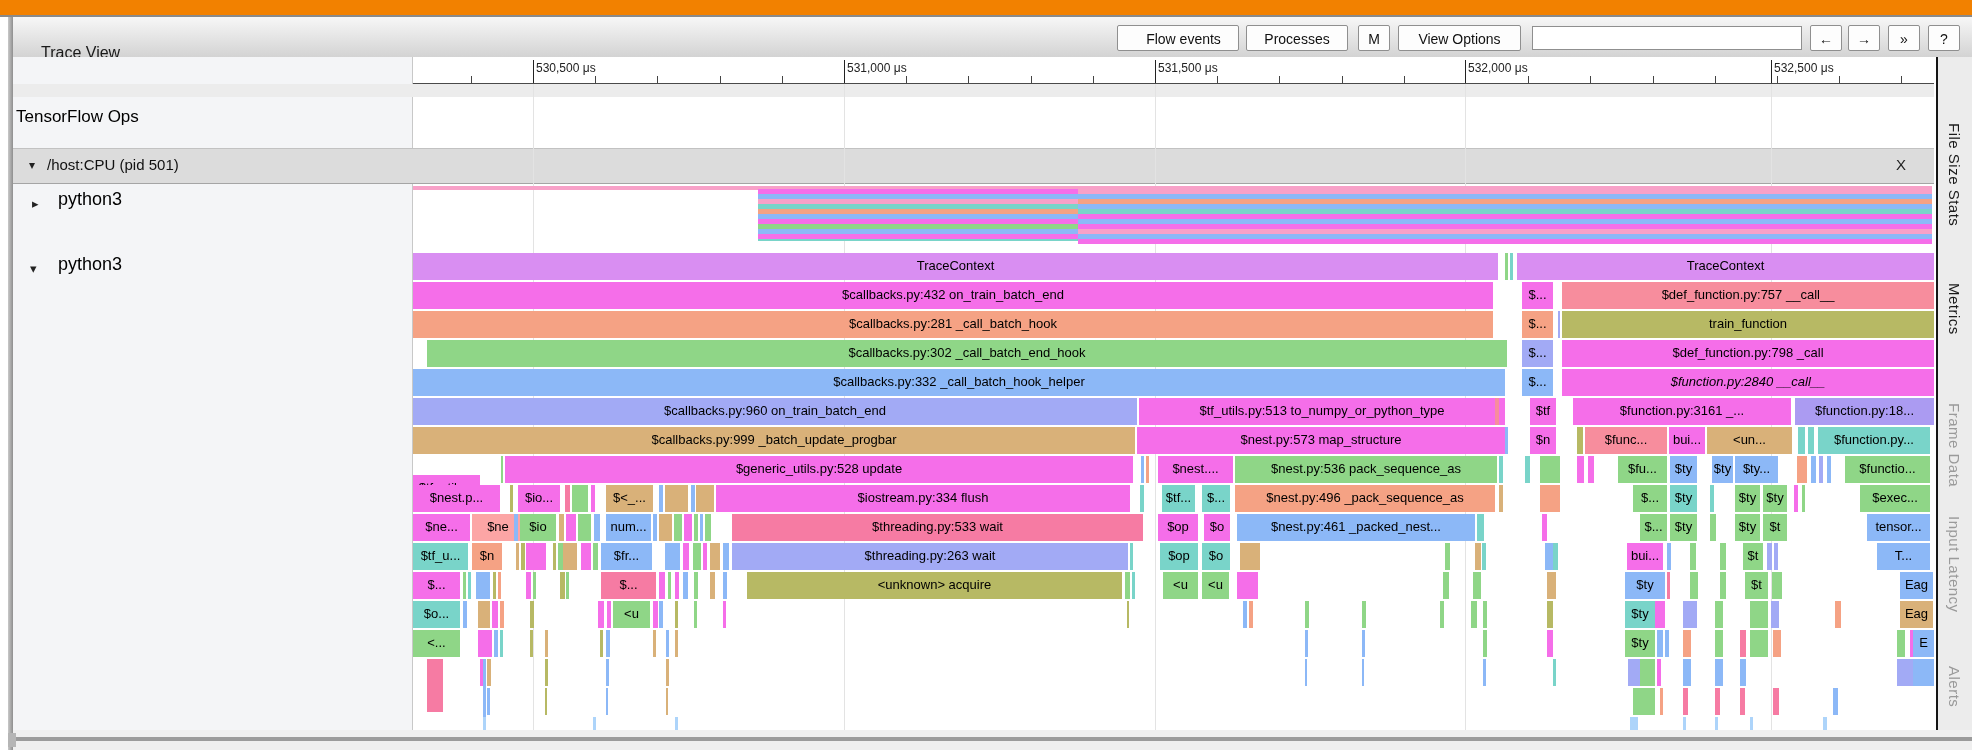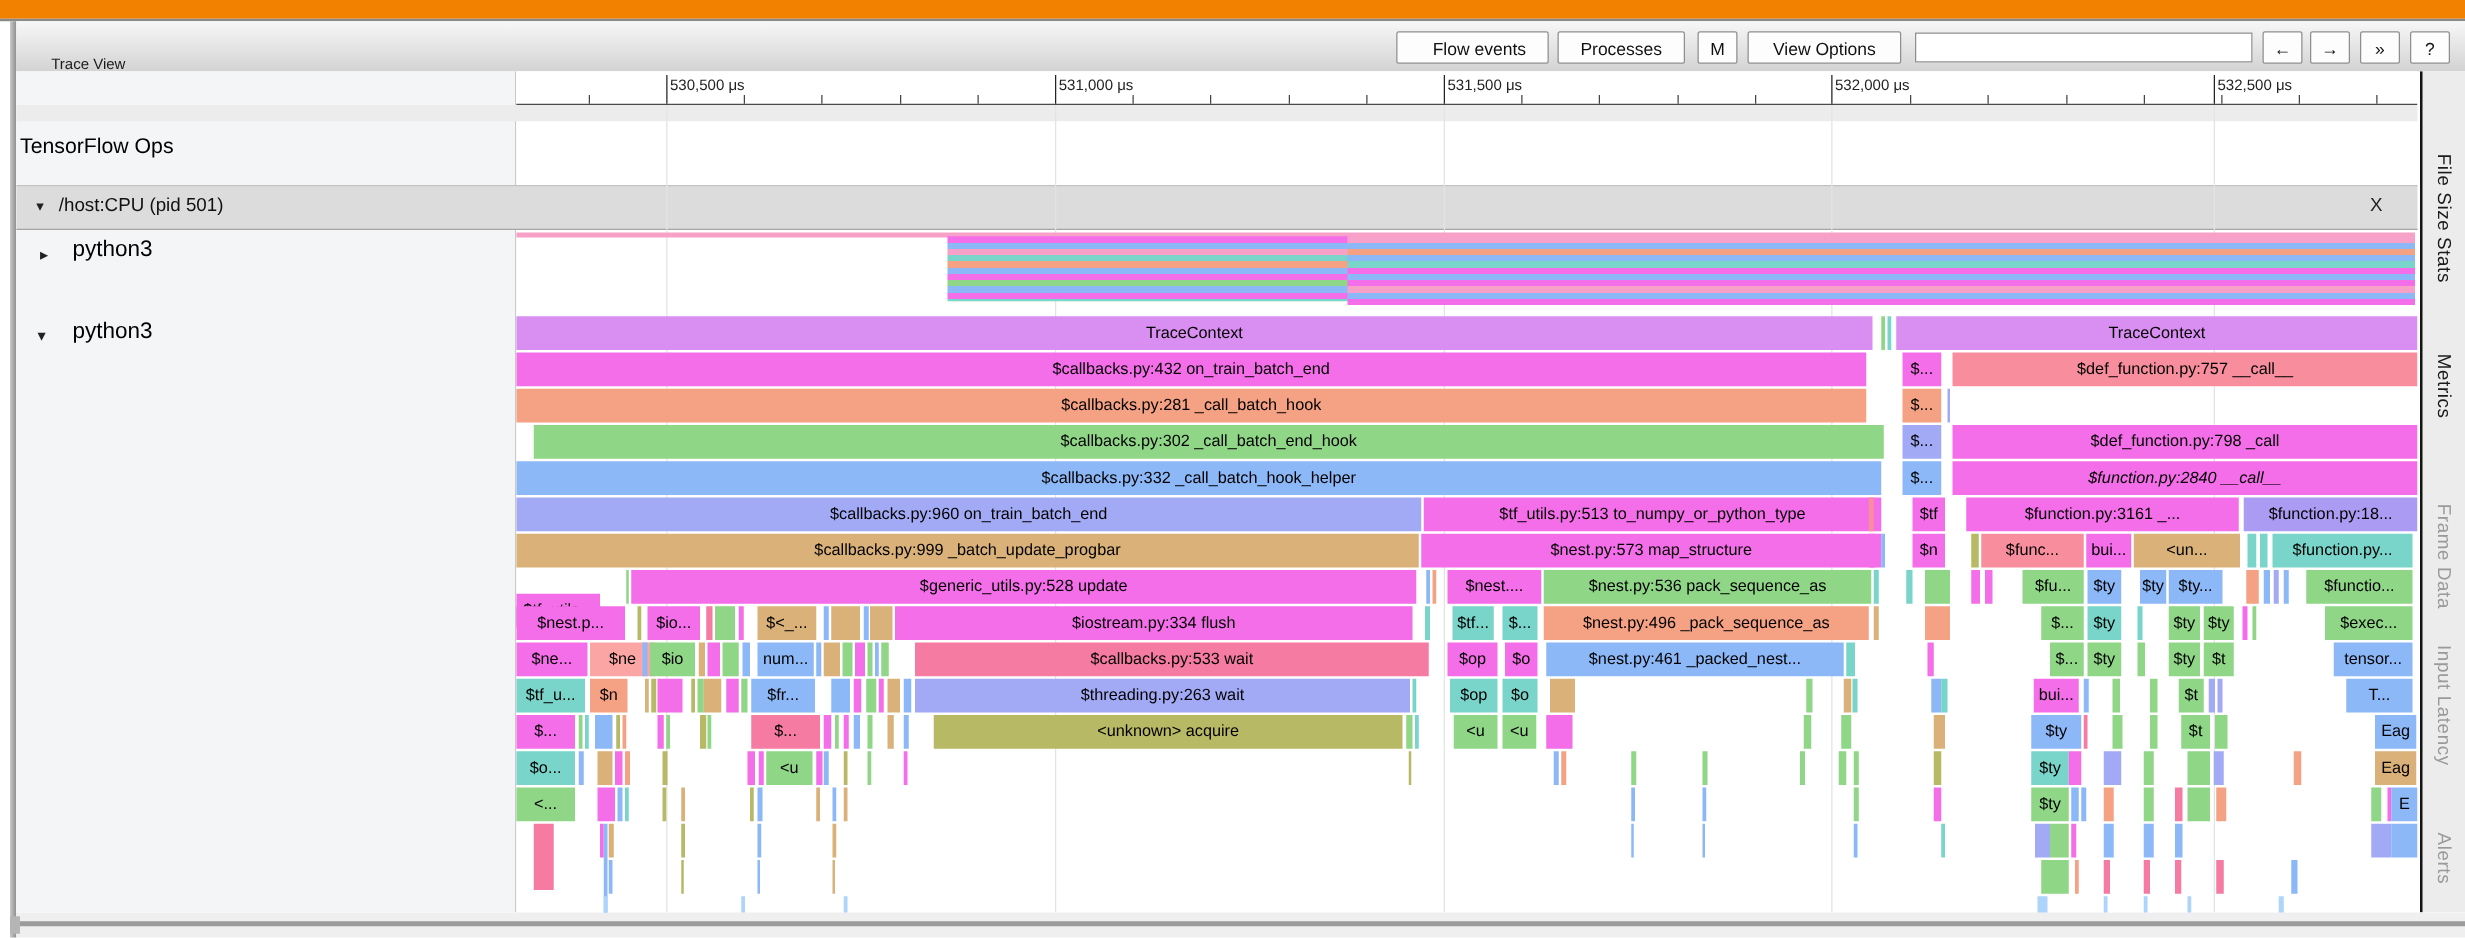--- a/index.html
+++ b/index.html
@@ -2,21 +2,21 @@
 <html><head>
 <meta charset="utf-8">
 <style>
   html,body{margin:0;padding:0;width:1972px;height:750px;background:#fff;overflow:hidden;
             font-family:"Liberation Sans",sans-serif;-webkit-font-smoothing:antialiased;}
   .abs{position:absolute;}
   #orange-bar{left:0;top:0;width:1972px;height:15px;background:#f28100;}
   #win-top-line{left:0;top:15px;width:1972px;height:2px;background:#8a8a8a;}
   #win-left-border{left:8px;top:17px;width:5px;height:733px;background:linear-gradient(90deg,#c9c9c9,#8f8f8f);}
   #titlebar{left:13px;top:17px;width:1959px;height:40px;background:linear-gradient(#f7f7f7,#d3d3d3);border-bottom:1px solid #b0b0b0;}
-  #page-title{left:28px;top:27px;font-size:12px;color:#1a1a1a;}
+  #page-title{left:28px;top:27px;font-size:16px;color:#1a1a1a;}
   .tb-btn{position:absolute;top:25px;height:26px;background:#fdfdfd;border:1px solid #8f8f8f;border-radius:2px;
           font-size:14px;color:#111;text-align:center;line-height:24px;box-sizing:border-box;}
   #search-box{position:absolute;left:1532px;top:26px;width:270px;height:24px;border:1px solid #8f8f8f;background:#fff;
           font-size:13px;padding:0 4px;box-sizing:border-box;}
   #main{left:13px;top:57px;width:1959px;height:673px;background:#fff;overflow:hidden;}
   #sidebar{left:0;top:0;width:400px;height:673px;background:#f4f5f7;border-right:1px solid #c8c8c8;box-sizing:border-box;}
   #canvas{left:400px;top:0;width:1521px;height:673px;background:#fff;overflow:hidden;}
   #section-strip{left:0;top:27px;width:1921px;height:13px;background:#ececec;}
   #tf-ops-label{left:3px;top:50px;font-size:17px;color:#000;}
   #host-bar{left:0;top:91px;width:1921px;height:36px;background:#dcdcdc;border-top:1px solid #c2c2c2;border-bottom:1px solid #a5a5a5;box-sizing:border-box;}
@@ -109,20 +109,21 @@
         <div class="blk" style="left: 0px; top: 196px; width: 1085px; height: 27px; background: rgb(217, 142, 242);">TraceContext</div>
         <div class="blk" style="left: 1092px; top: 196px; width: 3px; height: 27px; background: rgb(143, 214, 135);"></div>
         <div class="blk" style="left: 1097px; top: 196px; width: 3px; height: 27px; background: rgb(121, 212, 201);"></div>
         <div class="blk" style="left: 1104px; top: 196px; width: 417px; height: 27px; background: rgb(217, 142, 242);">TraceContext</div>
         <div class="blk" style="left: 0px; top: 225px; width: 1080px; height: 27px; background: rgb(245, 110, 233);">$callbacks.py:432 on_train_batch_end</div>
         <div class="blk" style="left: 1109px; top: 225px; width: 31px; height: 27px; background: rgb(245, 110, 233);">$...</div>
         <div class="blk" style="left: 1149px; top: 225px; width: 372px; height: 27px; background: rgb(247, 141, 157);">$def_function.py:757 __call__</div>
         <div class="blk" style="left: 0px; top: 254px; width: 1080px; height: 27px; background: rgb(245, 162, 132);">$callbacks.py:281 _call_batch_hook</div>
         <div class="blk" style="left: 1109px; top: 254px; width: 31px; height: 27px; background: rgb(245, 162, 132);">$...</div>
         <div class="blk" style="left: 1145px; top: 254px; width: 2px; height: 27px; background: rgb(162, 170, 245);"></div>
+        <div class="blk" style="left: 1149px; top: 254px; width: 372px; height: 27px; background: rgb(183, 185, 100);">train_function</div>
         <div class="blk" style="left: 14px; top: 283px; width: 1080px; height: 27px; background: rgb(143, 214, 135);">$callbacks.py:302 _call_batch_end_hook</div>
         <div class="blk" style="left: 1109px; top: 283px; width: 31px; height: 27px; background: rgb(162, 170, 245);">$...</div>
         <div class="blk" style="left: 1149px; top: 283px; width: 372px; height: 27px; background: rgb(245, 110, 233);">$def_function.py:798 _call</div>
         <div class="blk" style="left: 0px; top: 312px; width: 1092px; height: 27px; background: rgb(140, 184, 247);">$callbacks.py:332 _call_batch_hook_helper</div>
         <div class="blk" style="left: 1109px; top: 312px; width: 31px; height: 27px; background: rgb(140, 184, 247);">$...</div>
         <div class="blk" style="left: 1149px; top: 312px; width: 372px; height: 27px; background: rgb(245, 110, 233); font-style: italic;">$function.py:2840 __call__</div>
         <div class="blk" style="left: 0px; top: 341px; width: 724px; height: 27px; background: rgb(162, 170, 245);">$callbacks.py:960 on_train_batch_end</div>
         <div class="blk" style="left: 726px; top: 341px; width: 366px; height: 27px; background: rgb(245, 110, 233);">$tf_utils.py:513 to_numpy_or_python_type</div>
         <div class="blk" style="left: 1082px; top: 341px; width: 4px; height: 27px; background: rgb(247, 141, 157);"></div>
         <div class="blk" style="left: 1117px; top: 341px; width: 26px; height: 27px; background: rgb(245, 110, 233);">$tf</div>
@@ -196,21 +197,21 @@
         <div class="blk" style="left: 165px; top: 457px; width: 13px; height: 27px; background: rgb(143, 214, 135);"></div>
         <div class="blk" style="left: 181px; top: 457px; width: 6px; height: 27px; background: rgb(140, 184, 247);"></div>
         <div class="blk" style="left: 193px; top: 457px; width: 45px; height: 27px; background: rgb(140, 184, 247);">num...</div>
         <div class="blk" style="left: 240px; top: 457px; width: 4px; height: 27px; background: rgb(140, 184, 247);"></div>
         <div class="blk" style="left: 246px; top: 457px; width: 13px; height: 27px; background: rgb(217, 177, 121);"></div>
         <div class="blk" style="left: 261px; top: 457px; width: 8px; height: 27px; background: rgb(143, 214, 135);"></div>
         <div class="blk" style="left: 271px; top: 457px; width: 8px; height: 27px; background: rgb(245, 110, 233);"></div>
         <div class="blk" style="left: 281px; top: 457px; width: 4px; height: 27px; background: rgb(143, 214, 135);"></div>
         <div class="blk" style="left: 287px; top: 457px; width: 3px; height: 27px; background: rgb(140, 184, 247);"></div>
         <div class="blk" style="left: 292px; top: 457px; width: 6px; height: 27px; background: rgb(143, 214, 135);"></div>
-        <div class="blk" style="left: 319px; top: 457px; width: 411px; height: 27px; background: rgb(246, 123, 163);">$callbacks.py:533 wait</div>
+        <div class="blk" style="left: 319px; top: 457px; width: 411px; height: 27px; background: rgb(246, 123, 163);">$threading.py:533 wait</div>
         <div class="blk" style="left: 745px; top: 457px; width: 40px; height: 27px; background: rgb(245, 110, 233);">$op</div>
         <div class="blk" style="left: 791px; top: 457px; width: 26px; height: 27px; background: rgb(245, 110, 233);">$o</div>
         <div class="blk" style="left: 824px; top: 457px; width: 238px; height: 27px; background: rgb(140, 184, 247);">$nest.py:461 _packed_nest...</div>
         <div class="blk" style="left: 1064px; top: 457px; width: 7px; height: 27px; background: rgb(121, 212, 201);"></div>
         <div class="blk" style="left: 1129px; top: 457px; width: 5px; height: 27px; background: rgb(245, 110, 233);"></div>
         <div class="blk" style="left: 1227px; top: 457px; width: 27px; height: 27px; background: rgb(143, 214, 135);">$...</div>
         <div class="blk" style="left: 1257px; top: 457px; width: 27px; height: 27px; background: rgb(143, 214, 135);">$ty</div>
         <div class="blk" style="left: 1297px; top: 457px; width: 6px; height: 27px; background: rgb(143, 214, 135);"></div>
         <div class="blk" style="left: 1322px; top: 457px; width: 25px; height: 27px; background: rgb(143, 214, 135);">$ty</div>
         <div class="blk" style="left: 1350px; top: 457px; width: 24px; height: 27px; background: rgb(143, 214, 135);">$t</div>

